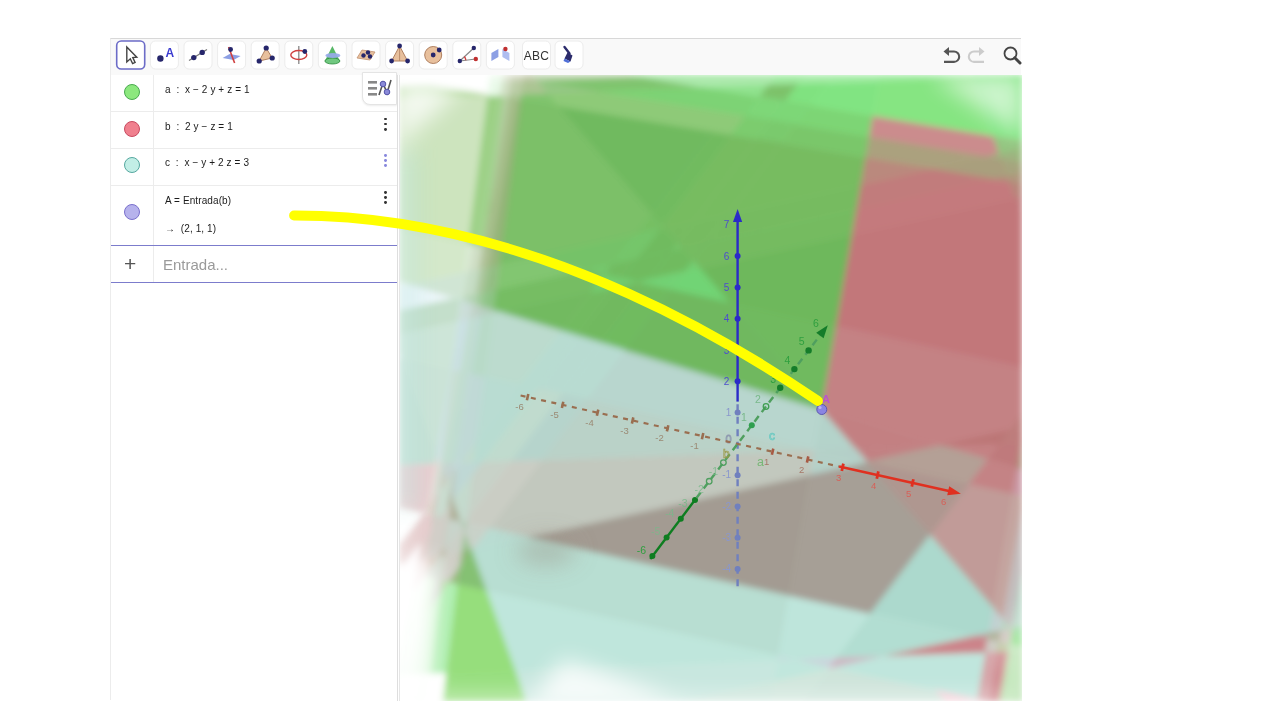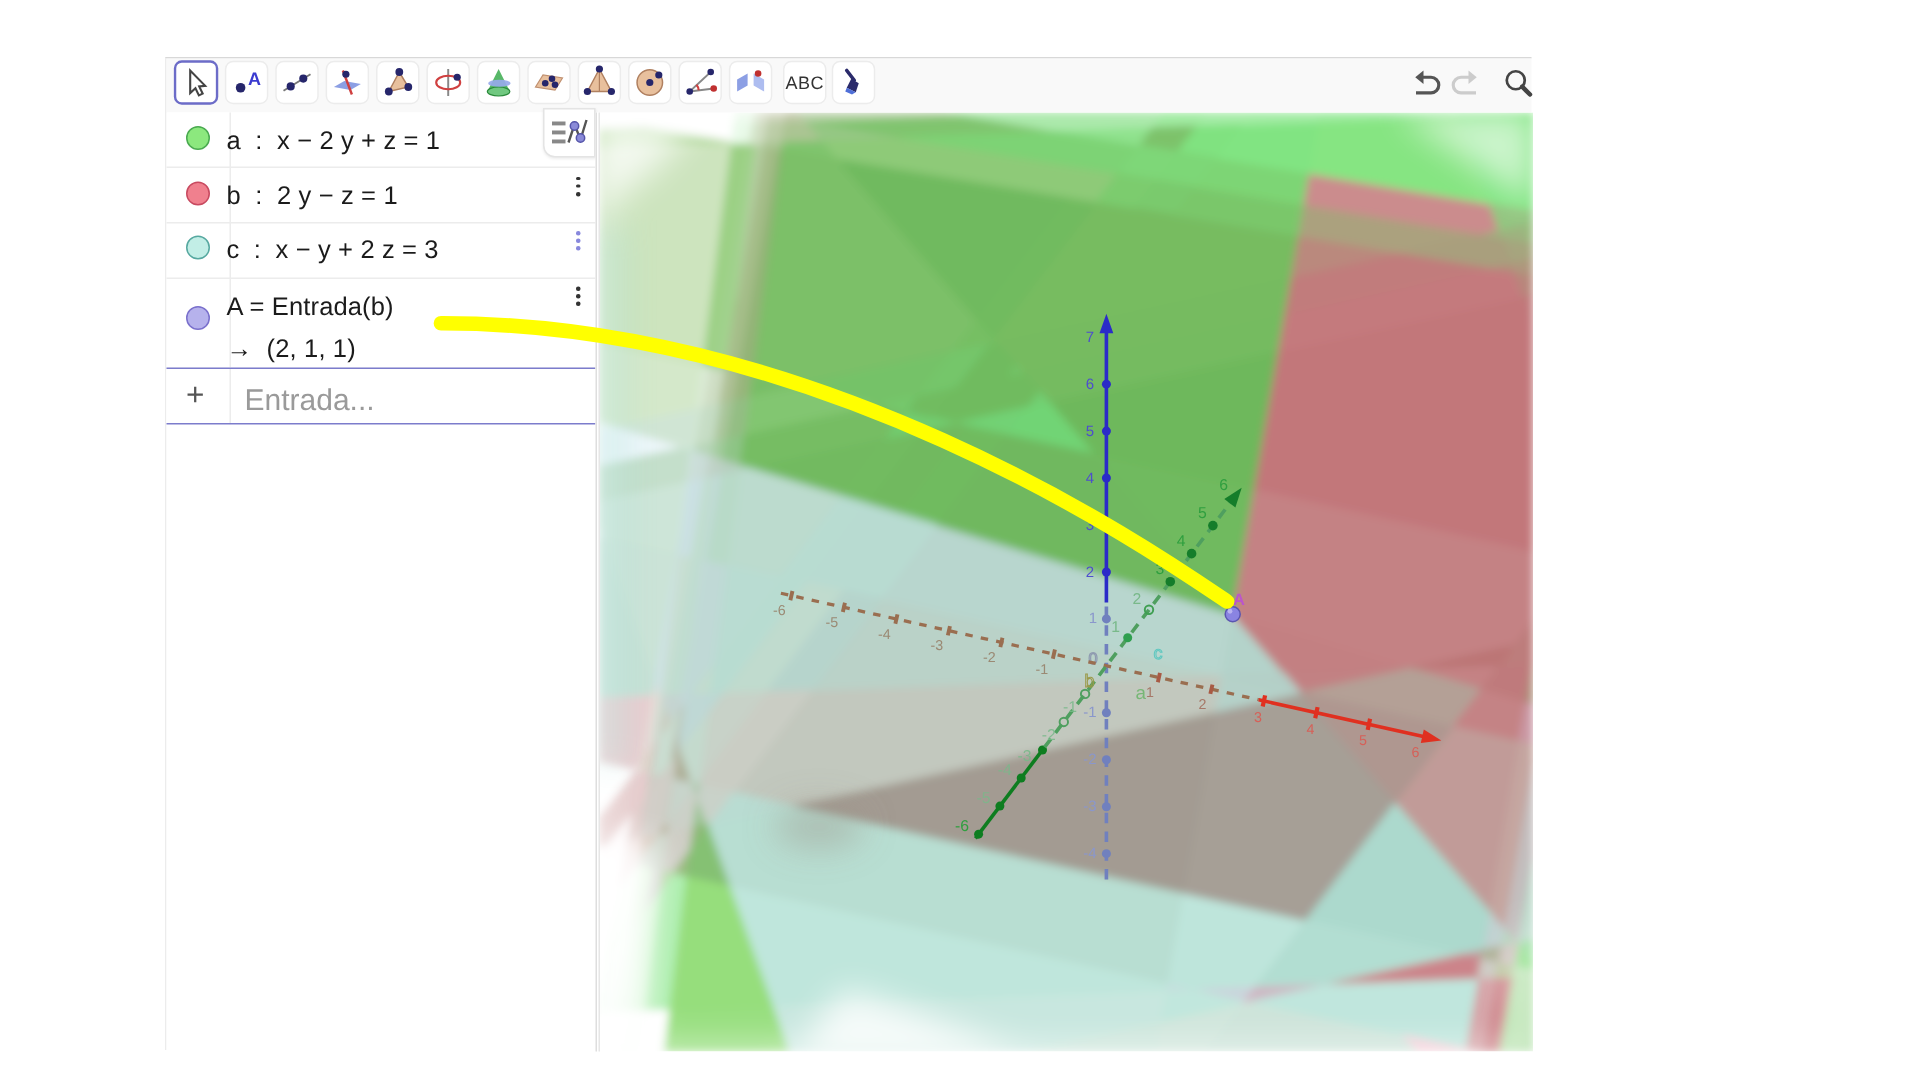--- a/index.html
+++ b/index.html
@@ -1,27 +1,27 @@
 <!DOCTYPE html>
 <html><head><meta charset="utf-8"><style>
 *{margin:0;padding:0;box-sizing:border-box}
 body{width:1280px;height:720px;background:#fff;font-family:"Liberation Sans",sans-serif;position:relative;overflow:hidden}
 .app{position:absolute;left:110px;top:38px;width:911px;height:662px;background:#fff;border-top:1px solid #d8d8d8;border-left:1px solid #ececec}
 .toolbar{position:absolute;left:0;top:0;width:100%;height:35.5px;background:#f9f9f9}
 .algebra{position:absolute;left:0;top:36px;width:286px;height:626px;background:#fff}
 .row{position:absolute;left:0;width:286px;border-bottom:1px solid #ececec}
 .circ{position:absolute;left:12.6px;border-radius:50%;width:16px;height:16px}
-.eq{position:absolute;left:40px;font-size:17px;color:#1b1b1b;letter-spacing:0.1px}
+.eq{position:absolute;left:54px;font-size:10px;color:#1b1b1b;letter-spacing:0.1px}
 .menu3{position:absolute;left:273px;display:flex;flex-direction:column;gap:2.4px}
 .menu3 i{width:2.8px;height:2.8px;border-radius:50%;display:block}
 .colline{position:absolute;left:42px;width:1px;background:#ececec}
 .setcard{position:absolute;left:251px;top:-3px;width:35px;height:33px;background:#fff;border:1px solid #e4e4e4;border-radius:0 0 0 8px;box-shadow:0 1px 2px rgba(0,0,0,0.08)}
 .inprow{position:absolute;left:0;top:170.3px;width:286px;height:38px;border-top:1.4px solid #7c7ccc;border-bottom:1.4px solid #7c7ccc;background:#fff}
 .colline2{position:absolute;left:42px;top:0;height:100%;width:1px;background:#ececec}
-.entrada{color:#9a9a9a;font-size:20px;position:absolute;left:52px;top:10px}
+.entrada{color:#9a9a9a;font-size:15px;position:absolute;left:52px;top:10px}
 .plus{position:absolute;left:13px;top:6px;font-size:21px;color:#555;font-weight:400}
 .gview{position:absolute;left:289px;top:36px;width:622px;height:626px;overflow:hidden}
 .split{position:absolute;left:286px;top:36px;width:3.2px;height:626px;background:#fff;border-left:1px solid #dedede;border-right:1px solid #e6e6e6}
 svg text{font-family:"Liberation Sans",sans-serif}
 </style></head><body>
 <div class="app">
   <div class="toolbar">
       <svg width="911" height="36" style="position:absolute;left:0;top:0">
         <rect x="5.8" y="2" width="28" height="28" rx="5" fill="#fff" stroke="#ececec" stroke-width="1"></rect>
         <rect x="39.4" y="2" width="28" height="28" rx="5" fill="#fff" stroke="#ececec" stroke-width="1"></rect>

